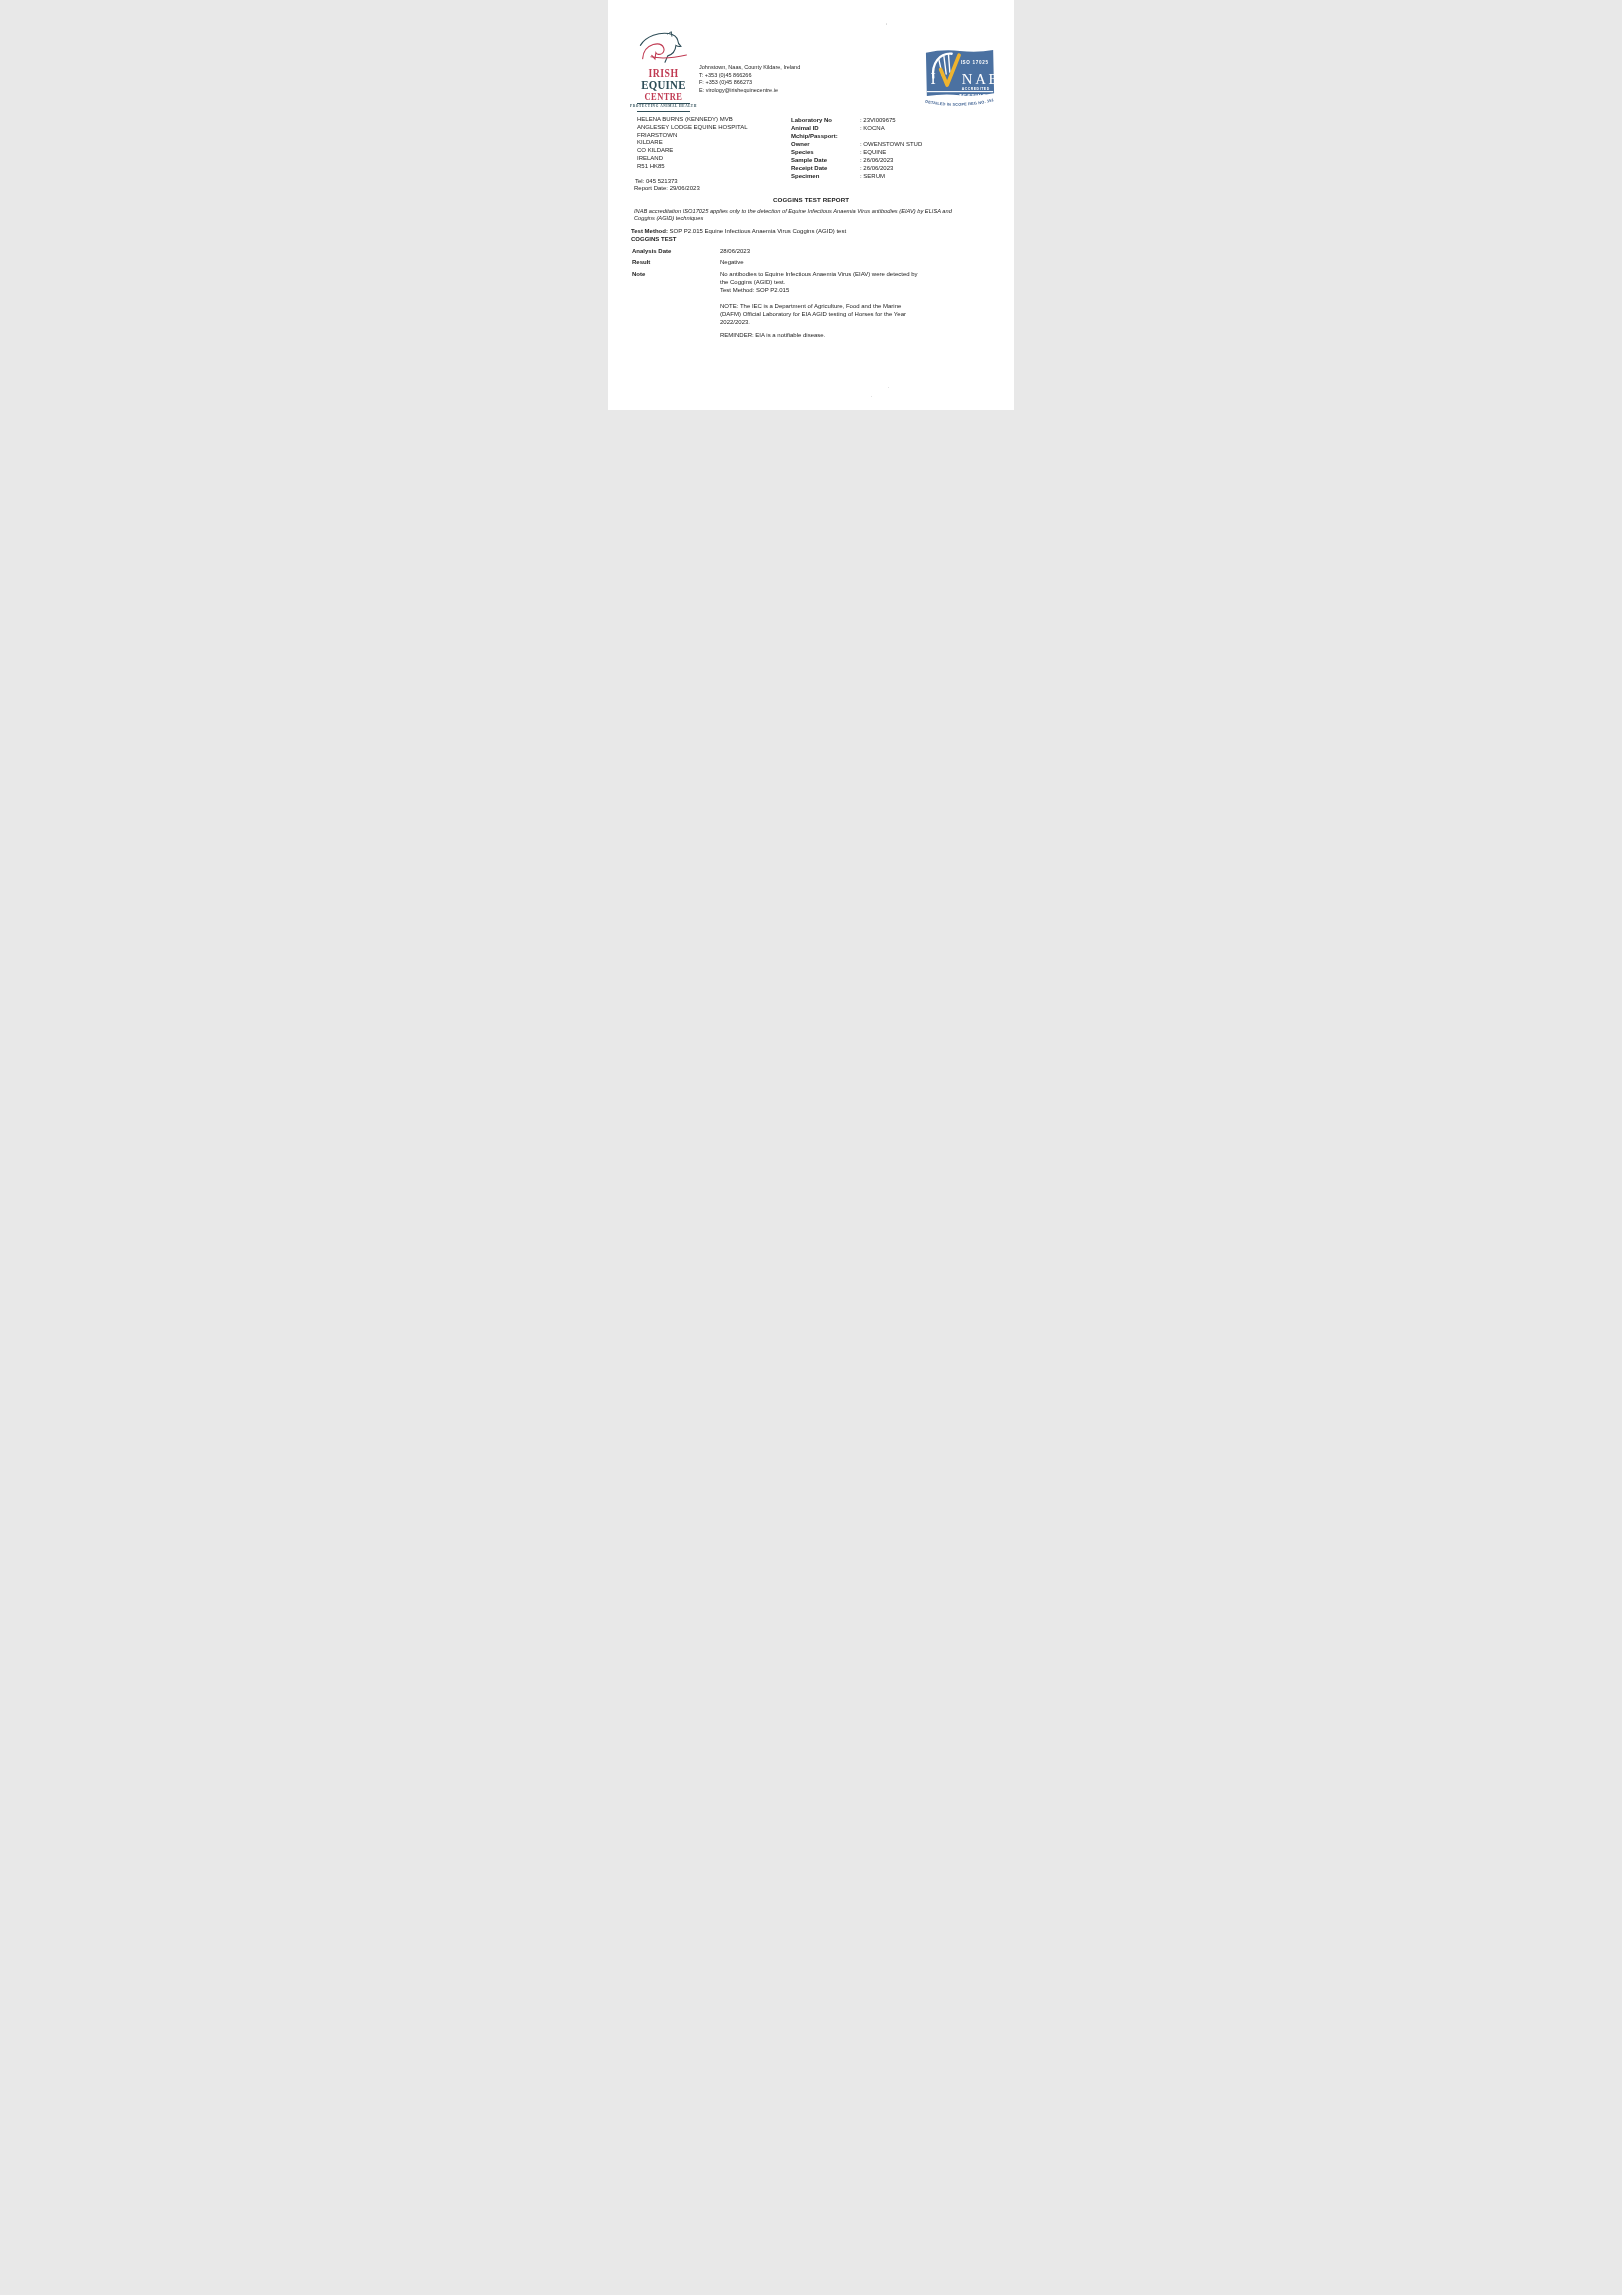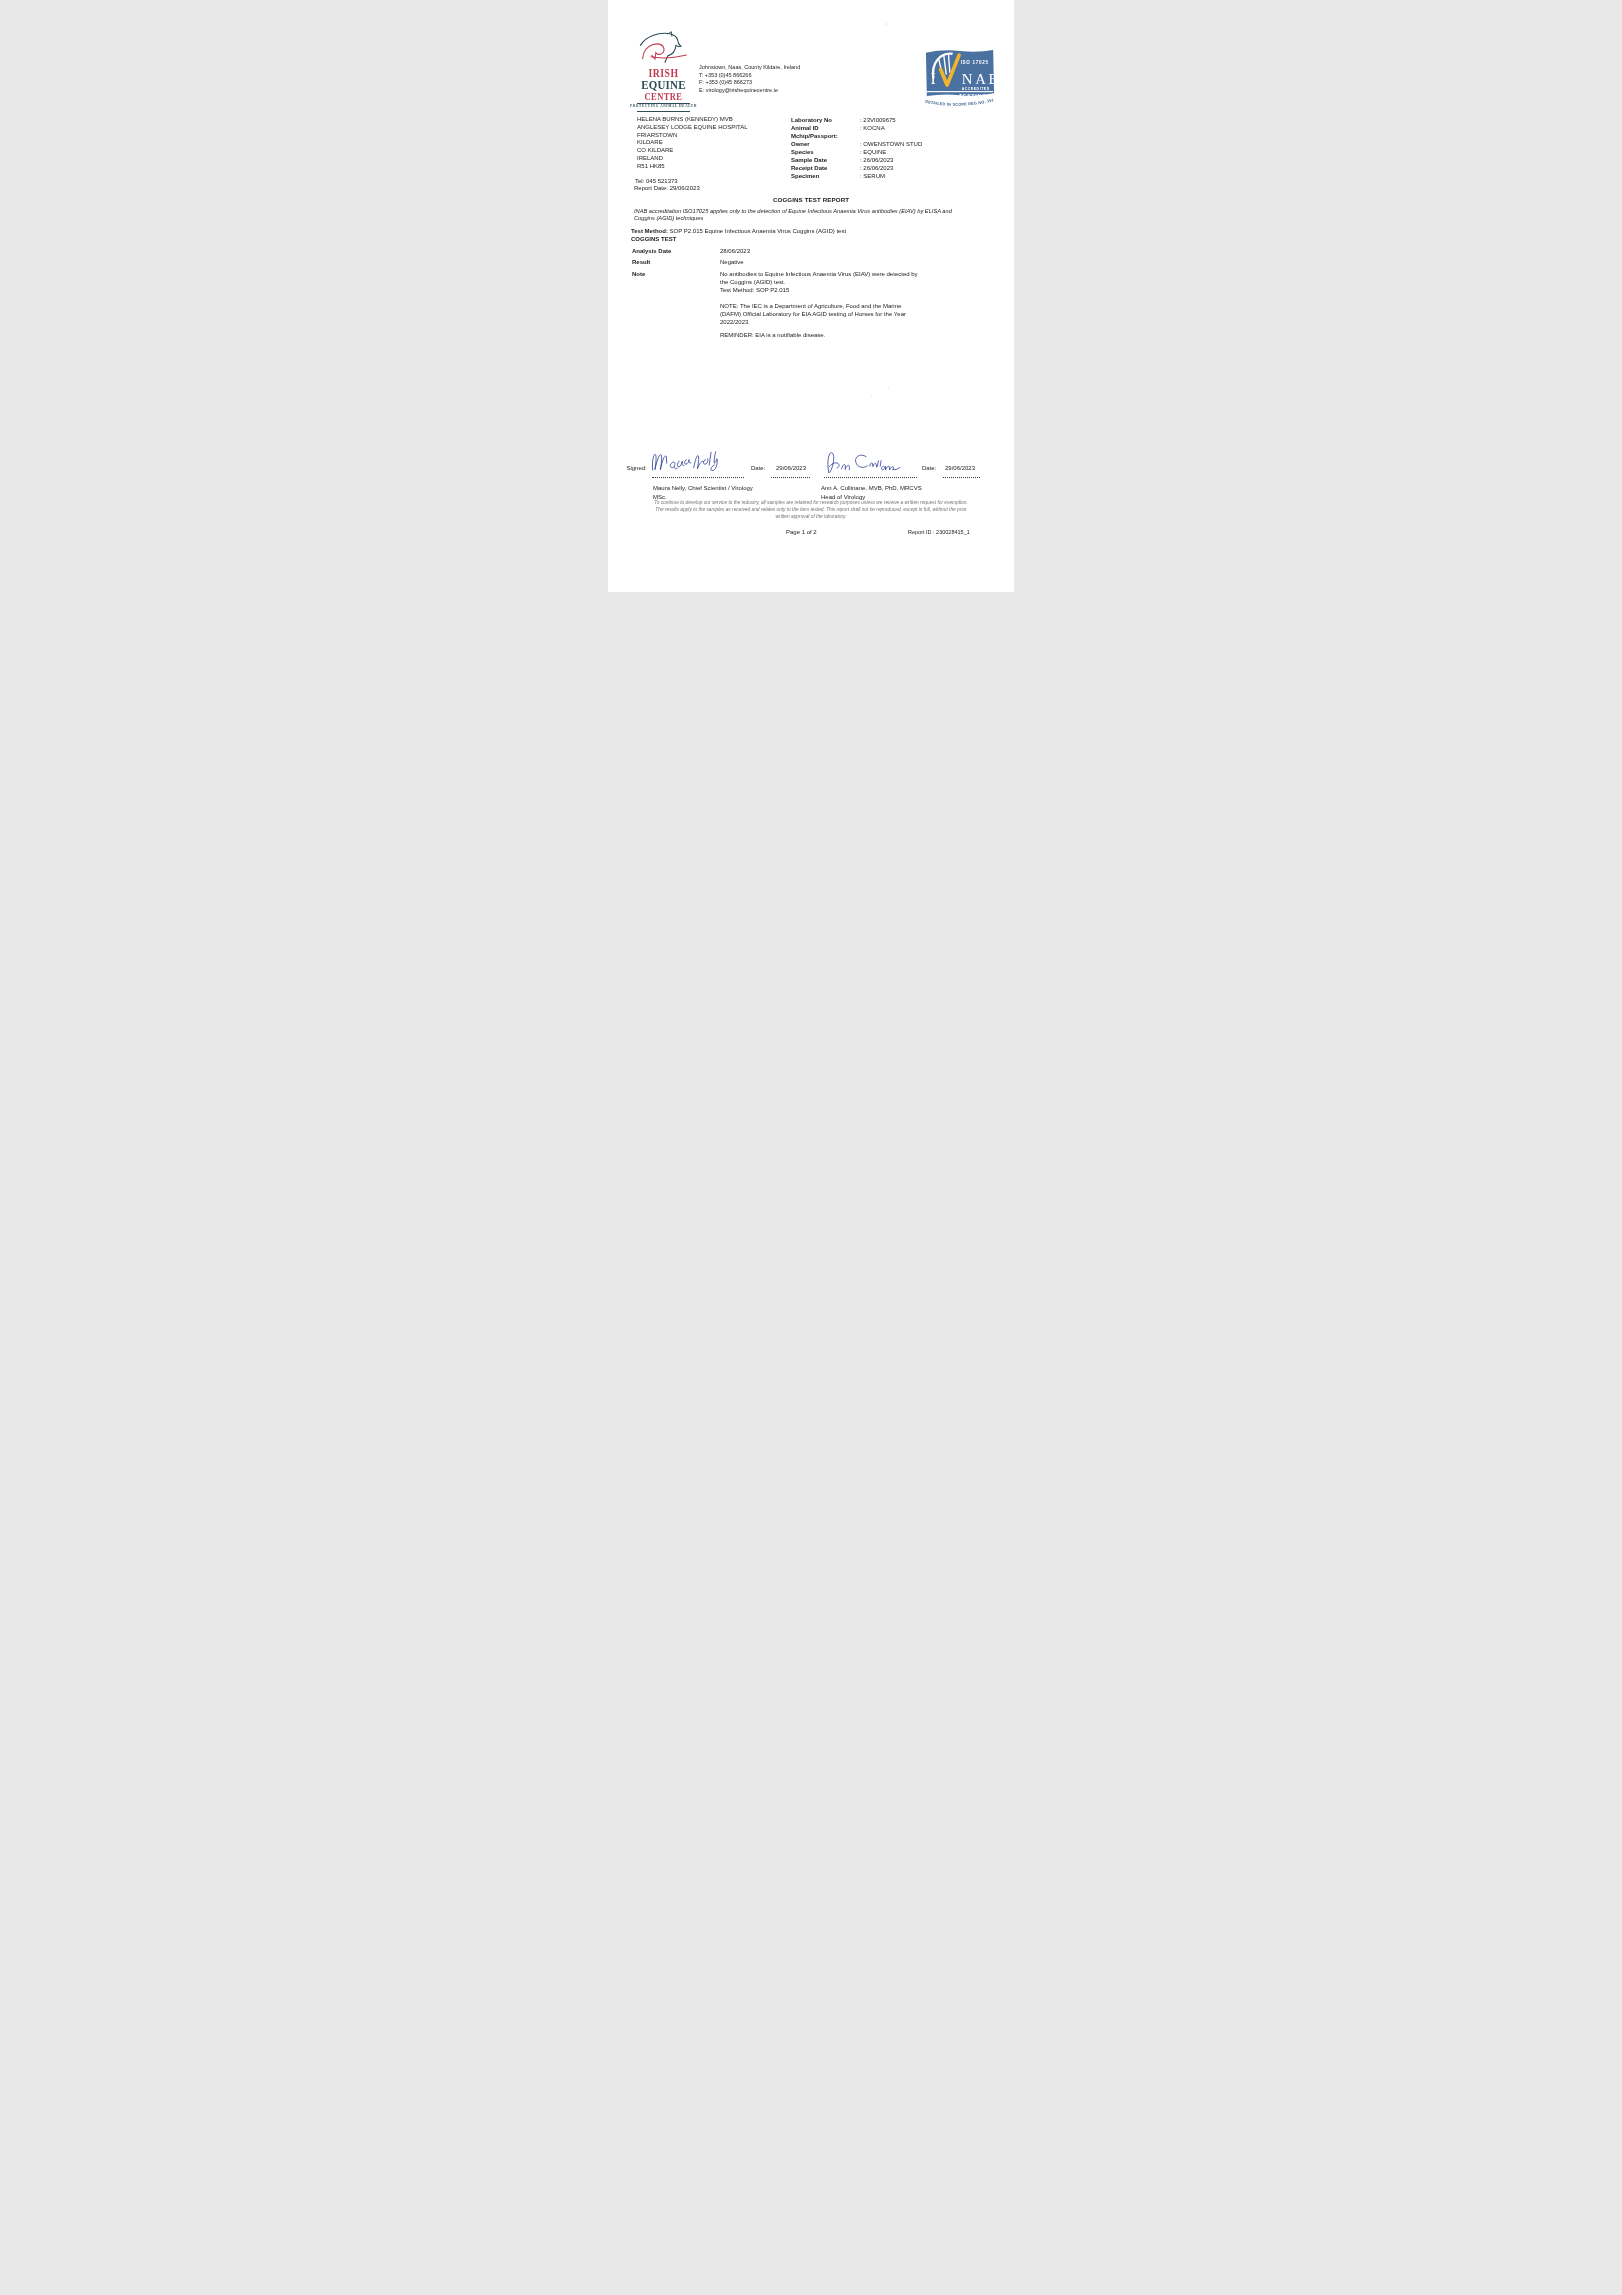--- a/index.html
+++ b/index.html
@@ -1,17 +1,17 @@
 <!DOCTYPE html>
 <html style="font-size:7.3px"><head>
 <meta charset="utf-8">
 <style>
   html,body{margin:0;padding:0;background:#e8e8e8;}
   .page{
-    position:relative;width:406px;height:592px;margin:0 auto;background:#ffffff;
+    position:relative;width:406px;height:410px;margin:0 auto;background:#ffffff;
     font-family:"Liberation Sans", sans-serif;color:#1d1d1d;overflow:hidden;
   }
   .abs{position:absolute;}
   
   .logo-line{left:19px;width:73px;text-align:center;font-family:"Liberation Serif", serif;font-weight:bold;}
   .logo-irish{top:67px;font-size:11.5px;color:#c03a52;letter-spacing:0.5px;transform:scaleX(.85);}
   .logo-equine{top:79px;font-size:11.5px;color:#2e4d57;letter-spacing:0.2px;transform:scaleX(.95);}
   .logo-centre{top:91px;font-size:9.6px;color:#c03a52;letter-spacing:0.5px;transform:scaleX(.88);}
   .logo-rule{left:29px;width:53px;height:0.9px;background:#2e4d57;}
   .logo-tagline{top:104px;left:19px;width:73px;text-align:center;font-family:"Liberation Serif", serif;

